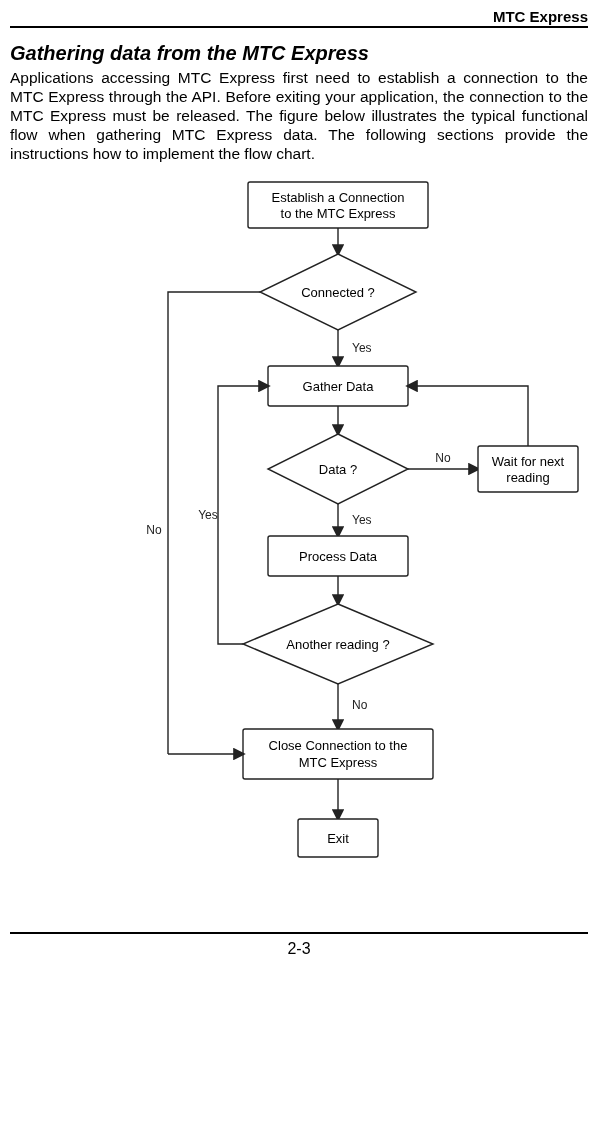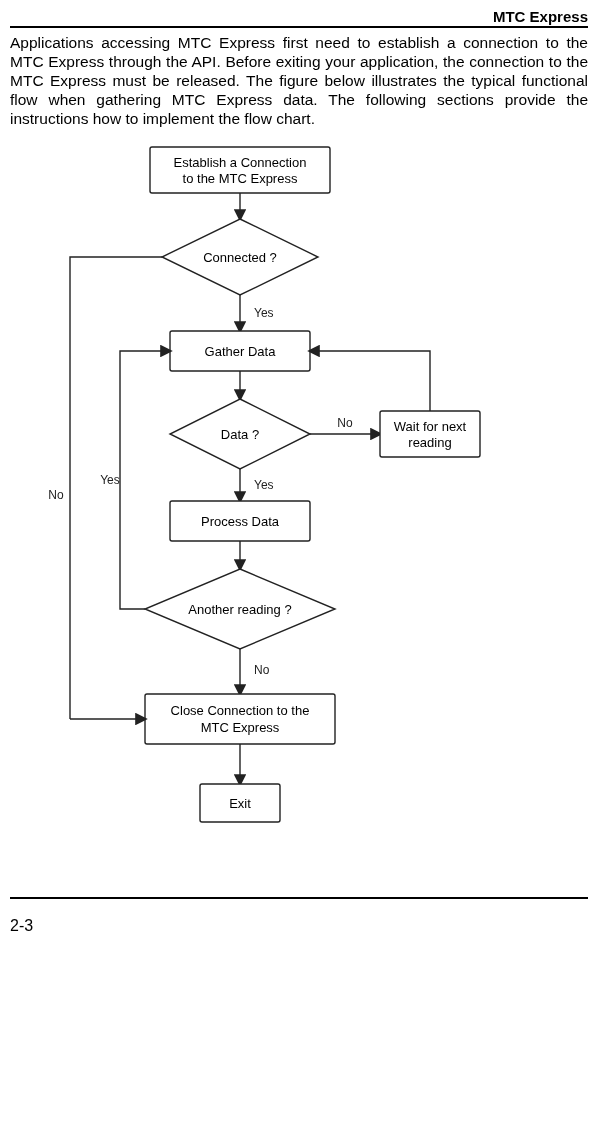--- a/index.html
+++ b/index.html
@@ -46,54 +46,55 @@
     }
     h2.gather {
       font-style: italic;
       font-weight: bold;
       font-size: 20px;
       margin: 12px 0 4px 0;
     }
     .diagram {
       width: 100%;
       display: flex;
-      justify-content: flex-start;
+      justify-content: flex-end;
       margin-top: 8px;
     }
     svg.flow {
       width: 480px;
       height: 740px;
     }
     .fc-box { fill: #fff; stroke: #222; stroke-width: 1.4; }
     .fc-diamond { fill: #fff; stroke: #222; stroke-width: 1.4; }
     .fc-line { stroke: #222; stroke-width: 1.4; fill: none; }
     .fc-text { font-family: Arial, sans-serif; font-size: 13px; fill: #000; }
     .fc-text-sm { font-family: Arial, sans-serif; font-size: 12px; fill: #222; }
     .footer-rule {
       border-top: 2px solid #000;
       margin-top: 18px;
     }
     .page-num {
-      text-align: left;
+      text-align: center;
       font-size: 16px;
-      margin-top: 18px;
+      margin-top: 6px;
     }
   </style>
 </head>
 <body>
 
 <div class="page">
 
   <div class="top-line-wrap">
     <div class="header-label">MTC Express</div>
     <div class="top-rule"></div>
   </div>
 
 
 
+  <h2 class="gather">Gathering data from the MTC Express</h2>
 
   <p class="body2">Applications accessing MTC Express first need to establish a connection to the MTC Express through the API. Before exiting your application, the connection to the MTC Express must be released.  The figure below illustrates the typical functional flow when gathering MTC Express data. The following sections provide the instructions how to implement the flow chart.</p>
 
   <div class="diagram">
     <svg class="flow" viewBox="0 0 480 740">
       <defs>
         <marker id="arrow" markerWidth="9" markerHeight="9" refX="7" refY="4.5" orient="auto">
           <path d="M0,0 L9,4.5 L0,9 Z" fill="#222"></path>
         </marker>
       </defs>

